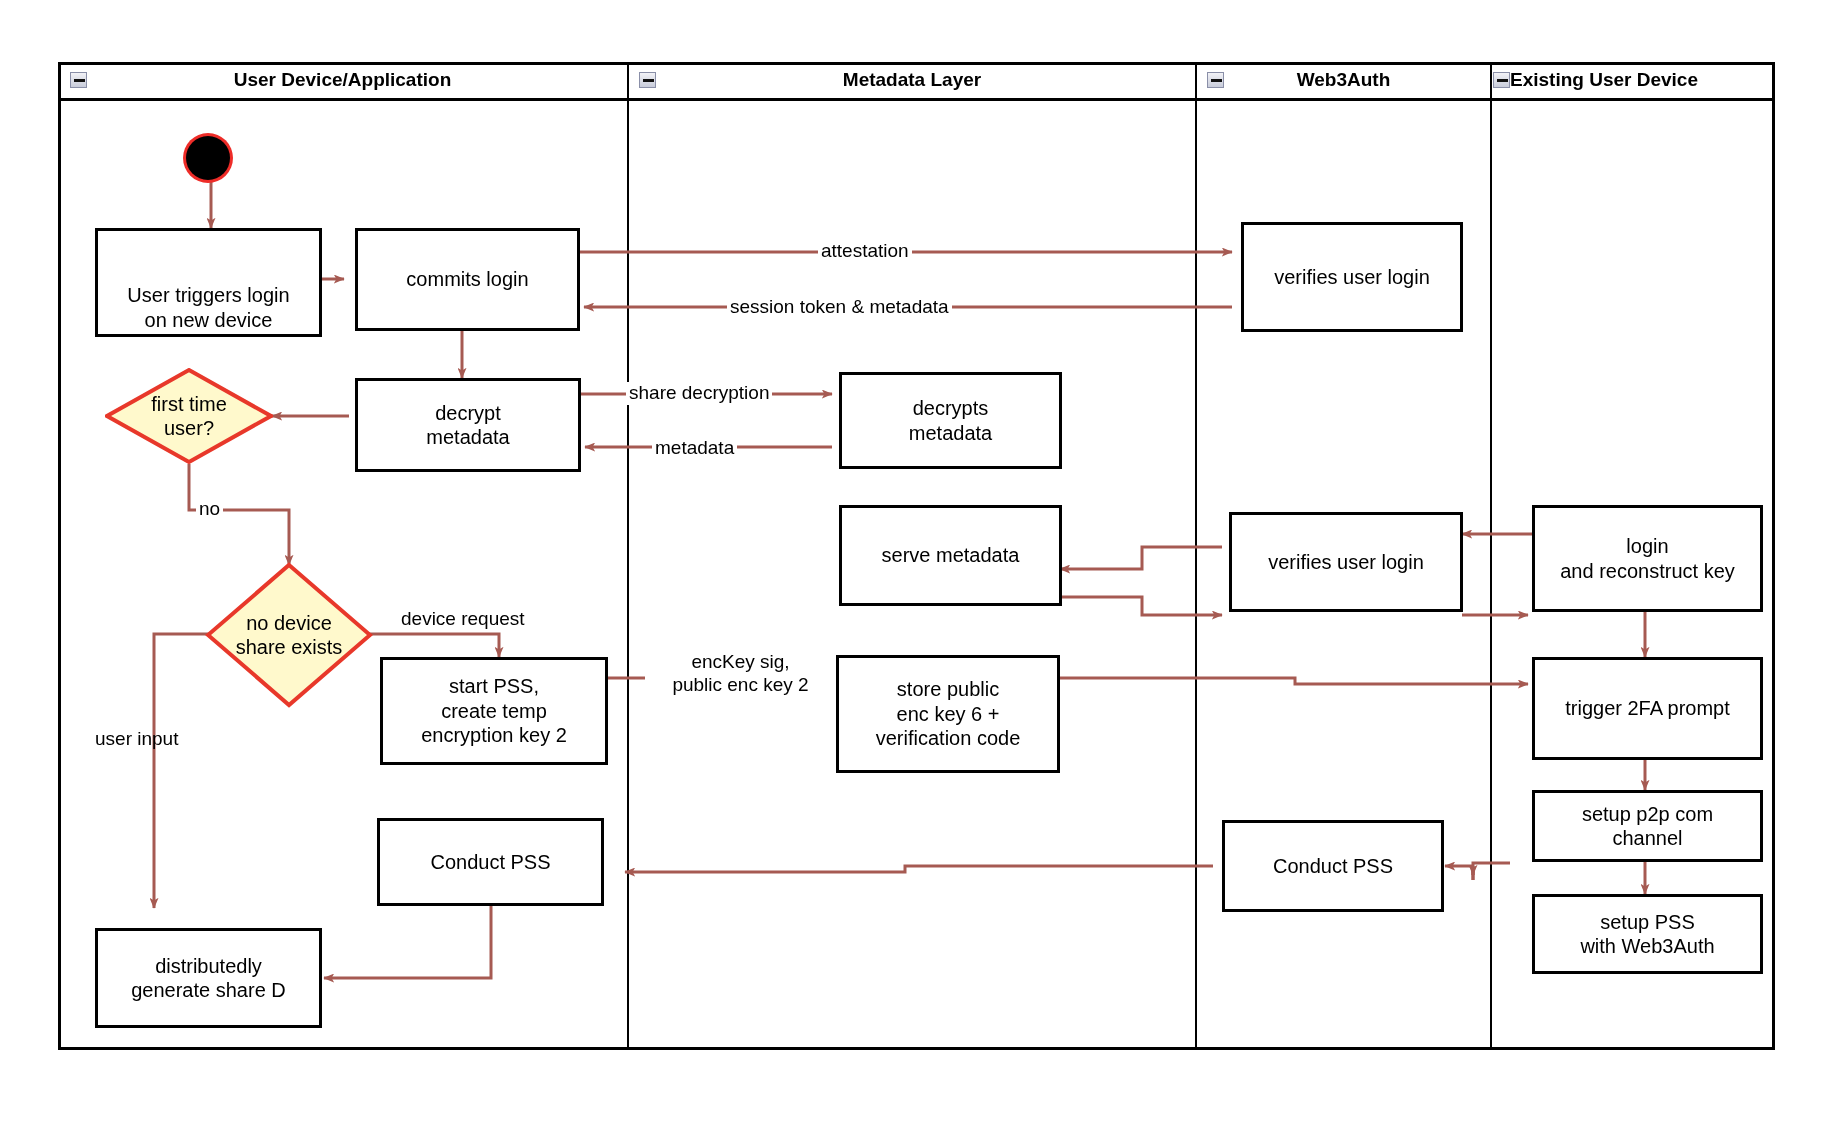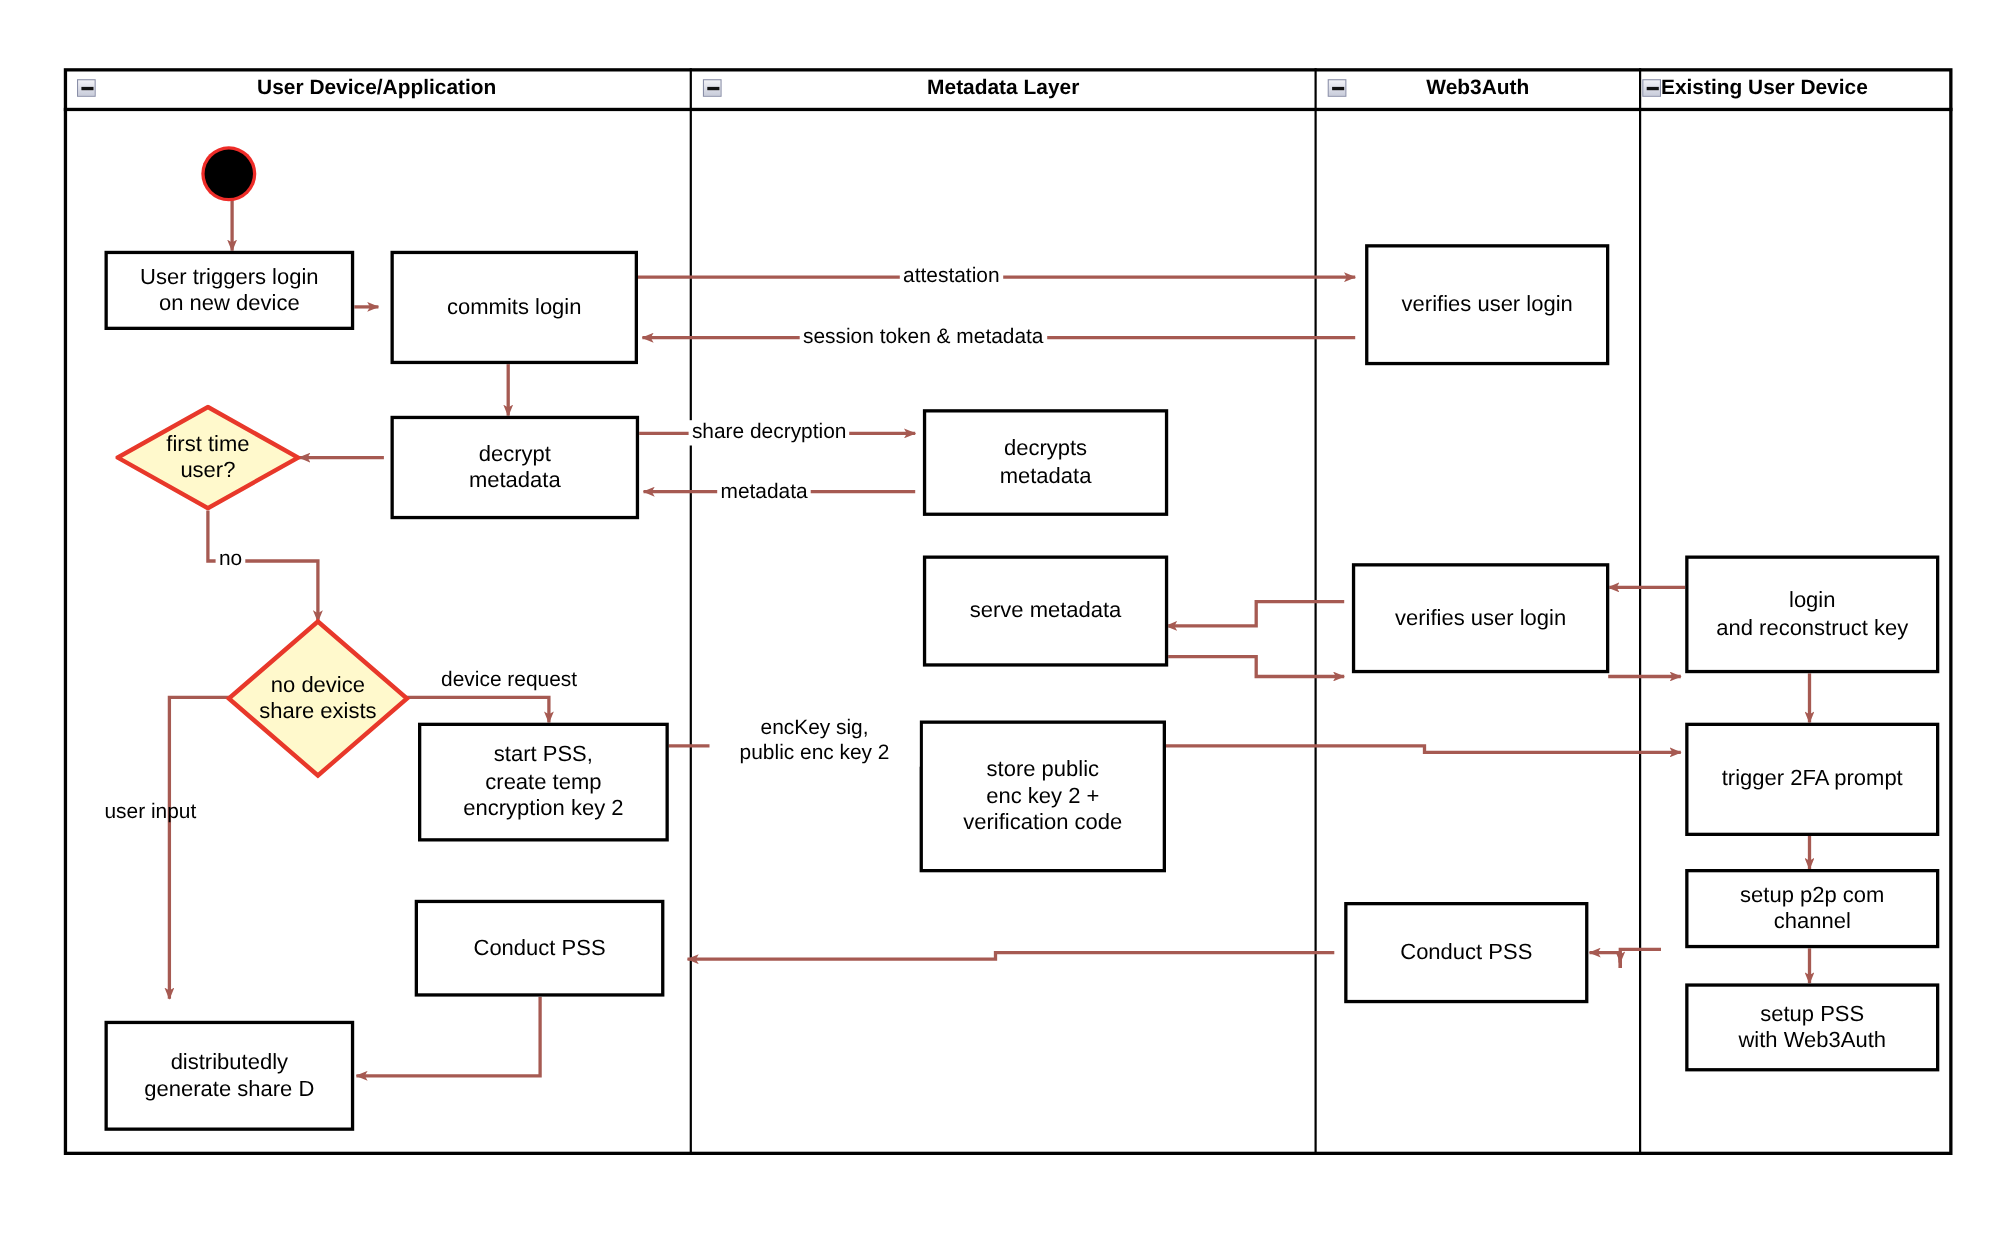--- a/index.html
+++ b/index.html
@@ -125,21 +125,21 @@
       <path d="M1473,880 L1473,866 M1473,866 L1445,866" marker-end="url(#ah)"></path>
 
       <path d="M1213,866 L905,866 L905,872 L625,872" marker-end="url(#ah)"></path>
 
       <path d="M491,906 L491,978 L324,978" marker-end="url(#ah)"></path>
     </g>
   </svg>
 
   <div class="start-node" style="left:186px;top:136px;width:44px;height:44px;"></div>
 
-  <div class="node" style="left:95px;top:228px;width:227px;height:72px;">
+  <div class="node" style="left:95px;top:228px;width:227px;height:109px;align-items:flex-end;">
     <span>
       <span>User triggers login</span><br>
       <span>on new device</span>
     </span>
   </div>
 
   <div class="node" style="left:355px;top:228px;width:225px;height:103px;">
     <span>commits login</span>
   </div>
 
@@ -197,24 +197,24 @@
     <span>
       <span>decrypts</span><br>
       <span>metadata</span>
     </span>
   </div>
 
   <div class="node" style="left:839px;top:505px;width:223px;height:101px;">
     <span>serve metadata</span>
   </div>
 
-  <div class="node" style="left:836px;top:655px;width:224px;height:138px;">
+  <div class="node" style="left:836px;top:655px;width:224px;height:118px;">
     <span>
       <span>store public</span><br>
-      <span>enc key 2 +</span><br>
+      <span>enc key 6 +</span><br>
       <span>verification code</span>
     </span>
   </div>
 
   <div class="node" style="left:1241px;top:222px;width:222px;height:110px;">
     <span>verifies user login</span>
   </div>
 
   <div class="node" style="left:1229px;top:512px;width:234px;height:100px;">
     <span>verifies user login</span>

